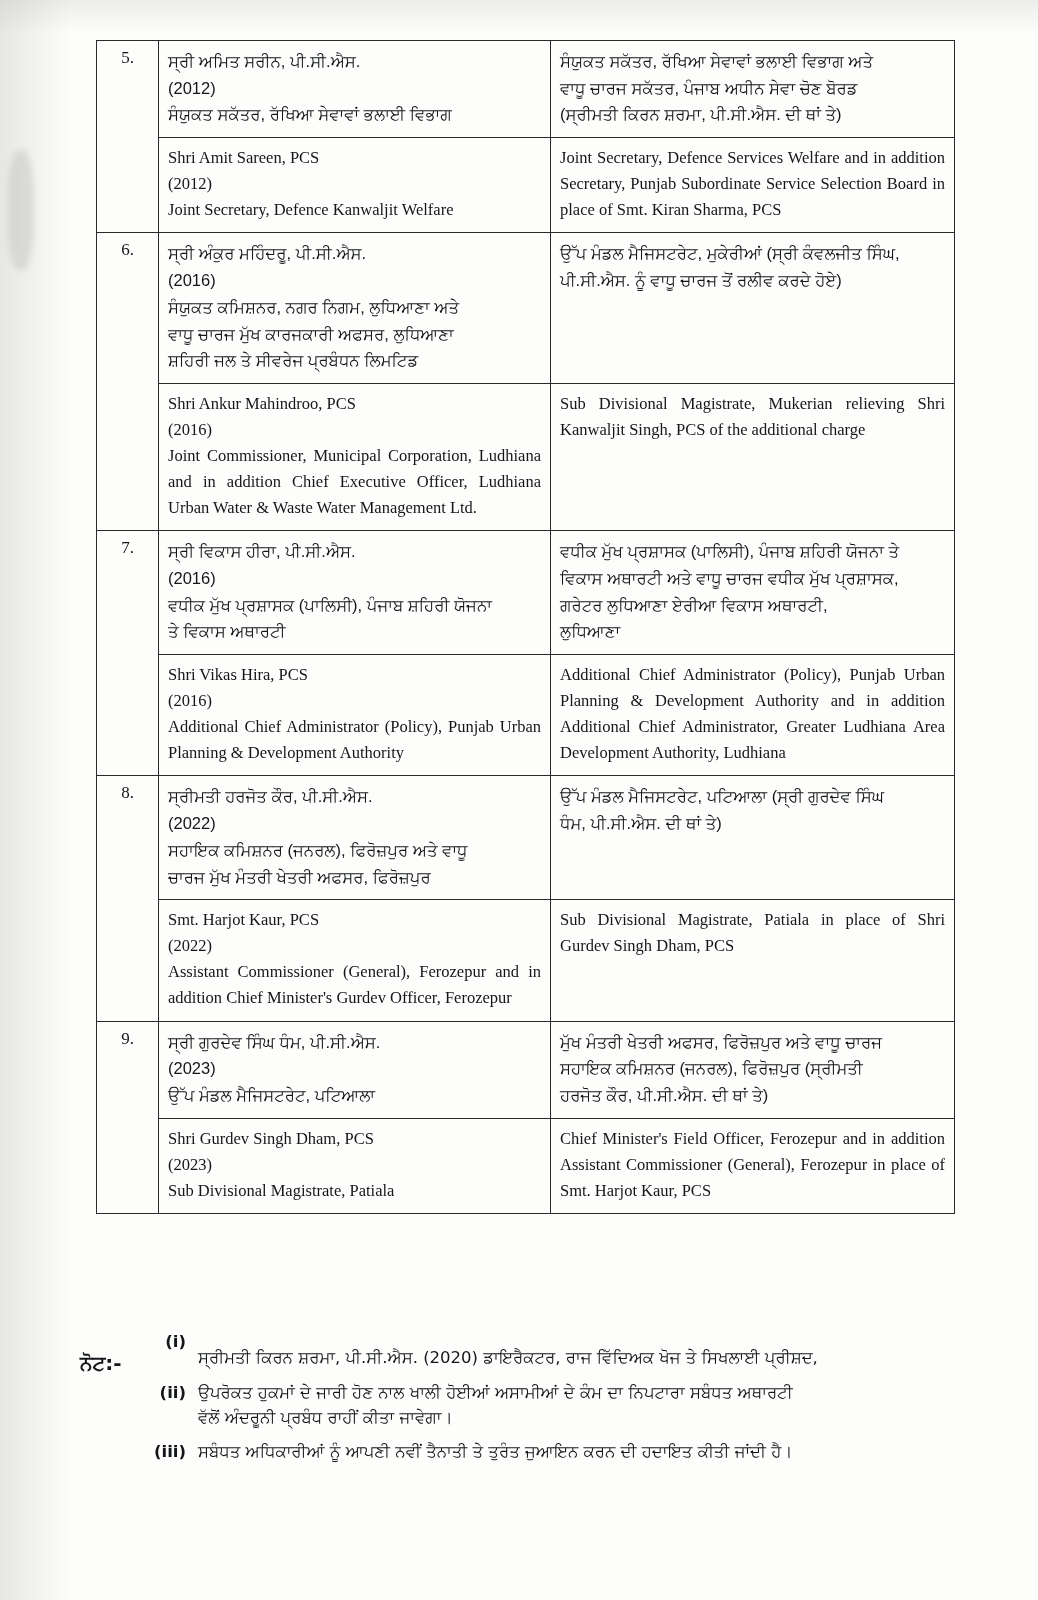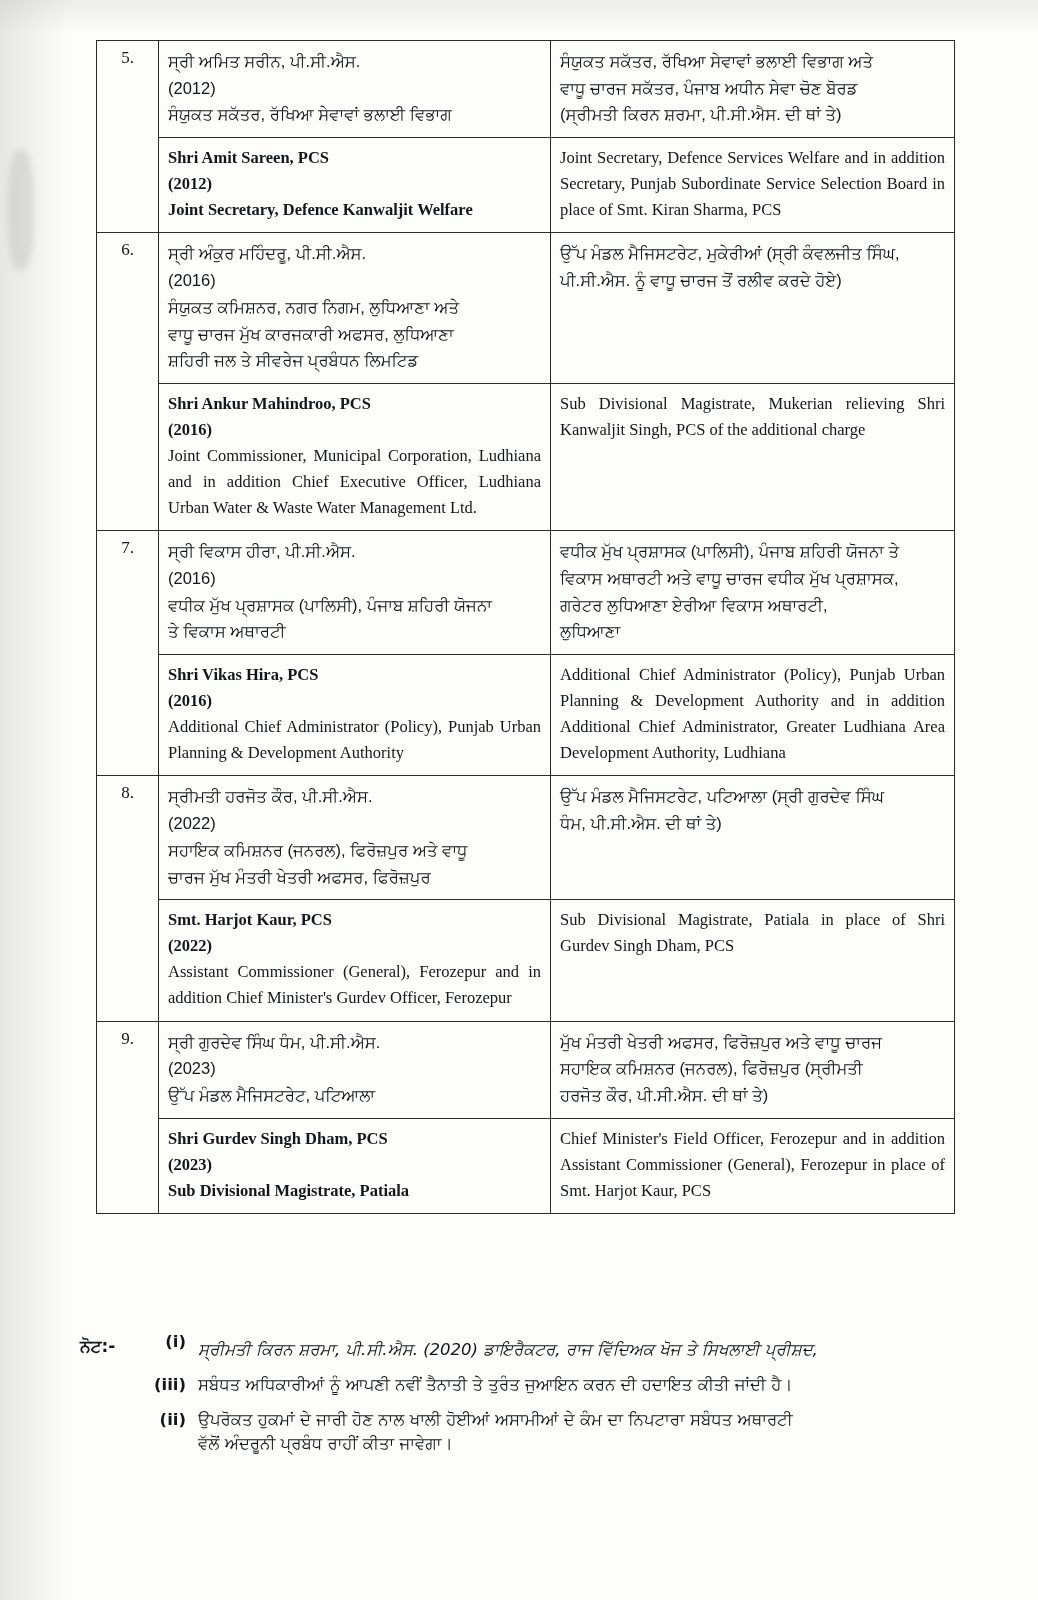--- a/index.html
+++ b/index.html
@@ -73,56 +73,56 @@
     text-justify: inter-word;
   }
   .pa .ln { display: block; }
   .en {
     font-family: "Liberation Serif", serif;
     font-size: 16.5px;
     line-height: 1.58;
     text-align: justify;
     text-justify: inter-word;
   }
-  .en .ln { display: block; font-weight: bold; }
+  .en .ln { display: block; }
 
   
 
   .notes {
     position: absolute;
     left: 80px;
     top: 1330px;
     width: 880px;
     font-family: "DejaVu Sans", sans-serif;
     font-size: 16.5px;
     line-height: 1.5;
   }
   .note-head {
     position: absolute;
     left: 0;
-    top: 4px;
+    top: 18px;
     font-weight: bold;
-    font-size: 17px;
+    font-size: 20px;
   }
   .note-row {
     display: flex;
     margin-bottom: 10px;
   }
   .note-row.first { margin-left: 66px; width: 814px; }
   .note-row.rest { margin-left: 66px; width: 814px; }
   .note-marker {
     width: 40px;
     flex: 0 0 40px;
     font-weight: bold;
     text-align: right;
     padding-right: 12px;
   }
   .note-body { flex: 1; }
   .note-body .ln { display: block; }
-  .note-body .sub { display: block; margin-top: 8px; font-style: italic; }
+  .note-body .sub { display: block; margin-top: 16px; }
 
   
   .signature {
     position: absolute;
     left: 22px;
     top: 1336px;
     width: 74px;
     height: 230px;
     color: #1a2b7a;
     font-family: "DejaVu Sans", sans-serif;
@@ -269,29 +269,29 @@
     <div class="note-head">ਨੋਟ:-</div>
 
     <div class="note-row first">
       <div class="note-marker">(i)</div>
       <div class="note-body">
         <span class="sub">ਸ੍ਰੀਮਤੀ ਕਿਰਨ ਸ਼ਰਮਾ, ਪੀ.ਸੀ.ਐਸ. (2020) ਡਾਇਰੈਕਟਰ, ਰਾਜ ਵਿੱਦਿਅਕ ਖੋਜ ਤੇ ਸਿਖਲਾਈ ਪ੍ਰੀਸ਼ਦ,</span>
       </div>
     </div>
 
     <div class="note-row rest">
-      <div class="note-marker">(iii)</div>
-      <div class="note-body">
-        <span class="ln">ਸਬੰਧਤ ਅਧਿਕਾਰੀਆਂ ਨੂੰ ਆਪਣੀ ਨਵੀਂ ਤੈਨਾਤੀ ਤੇ ਤੁਰੰਤ ਜੁਆਇਨ ਕਰਨ ਦੀ ਹਦਾਇਤ ਕੀਤੀ ਜਾਂਦੀ ਹੈ।</span>
-      </div>
-    </div>
-
-    <div class="note-row rest">
       <div class="note-marker">(ii)</div>
       <div class="note-body">
         <span class="ln">ਉਪਰੋਕਤ ਹੁਕਮਾਂ ਦੇ ਜਾਰੀ ਹੋਣ ਨਾਲ ਖਾਲੀ ਹੋਈਆਂ ਅਸਾਮੀਆਂ ਦੇ ਕੰਮ ਦਾ ਨਿਪਟਾਰਾ ਸਬੰਧਤ ਅਥਾਰਟੀ</span>
         <span class="ln">ਵੱਲੋਂ ਅੰਦਰੂਨੀ ਪ੍ਰਬੰਧ ਰਾਹੀਂ ਕੀਤਾ ਜਾਵੇਗਾ।</span>
       </div>
     </div>
+
+    <div class="note-row rest">
+      <div class="note-marker">(iii)</div>
+      <div class="note-body">
+        <span class="ln">ਸਬੰਧਤ ਅਧਿਕਾਰੀਆਂ ਨੂੰ ਆਪਣੀ ਨਵੀਂ ਤੈਨਾਤੀ ਤੇ ਤੁਰੰਤ ਜੁਆਇਨ ਕਰਨ ਦੀ ਹਦਾਇਤ ਕੀਤੀ ਜਾਂਦੀ ਹੈ।</span>
+      </div>
+    </div>
   </div>
 
   <div class="signature">ਦਸਤਖਤ</div>
 </div>
 
 </body></html>

